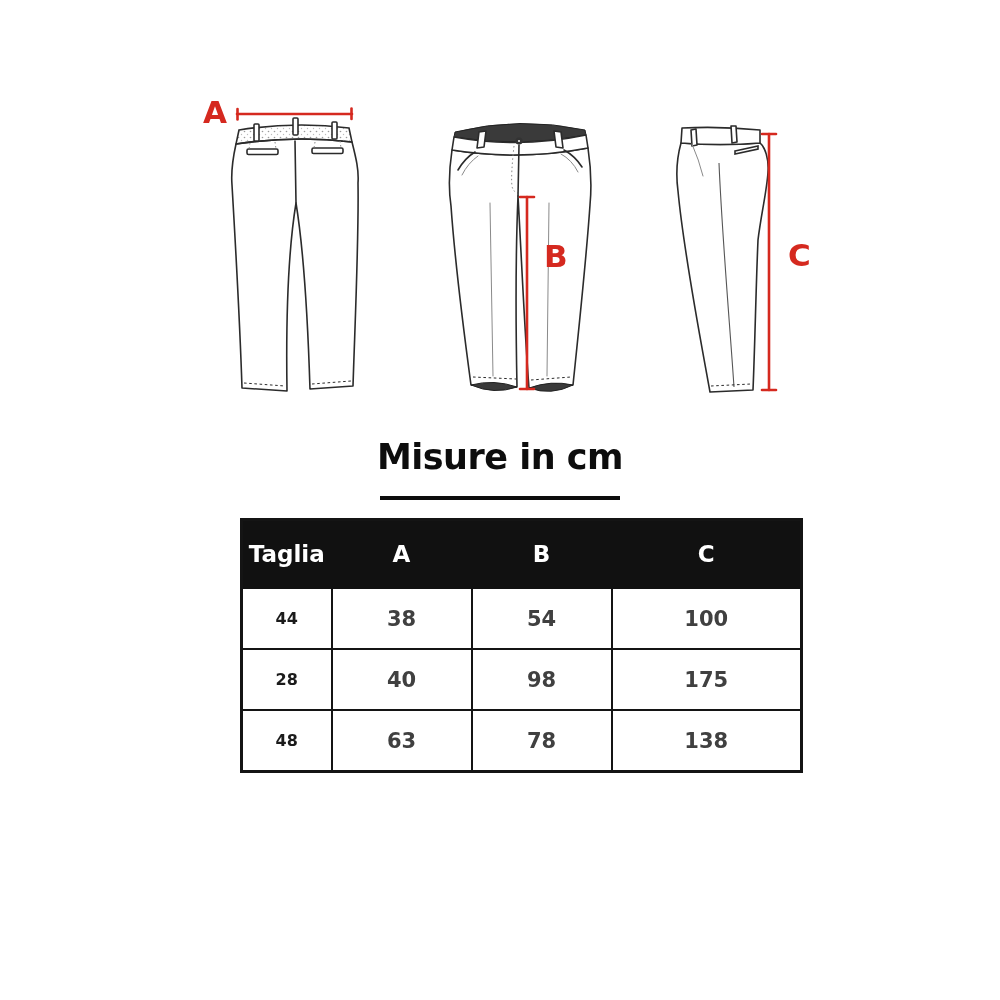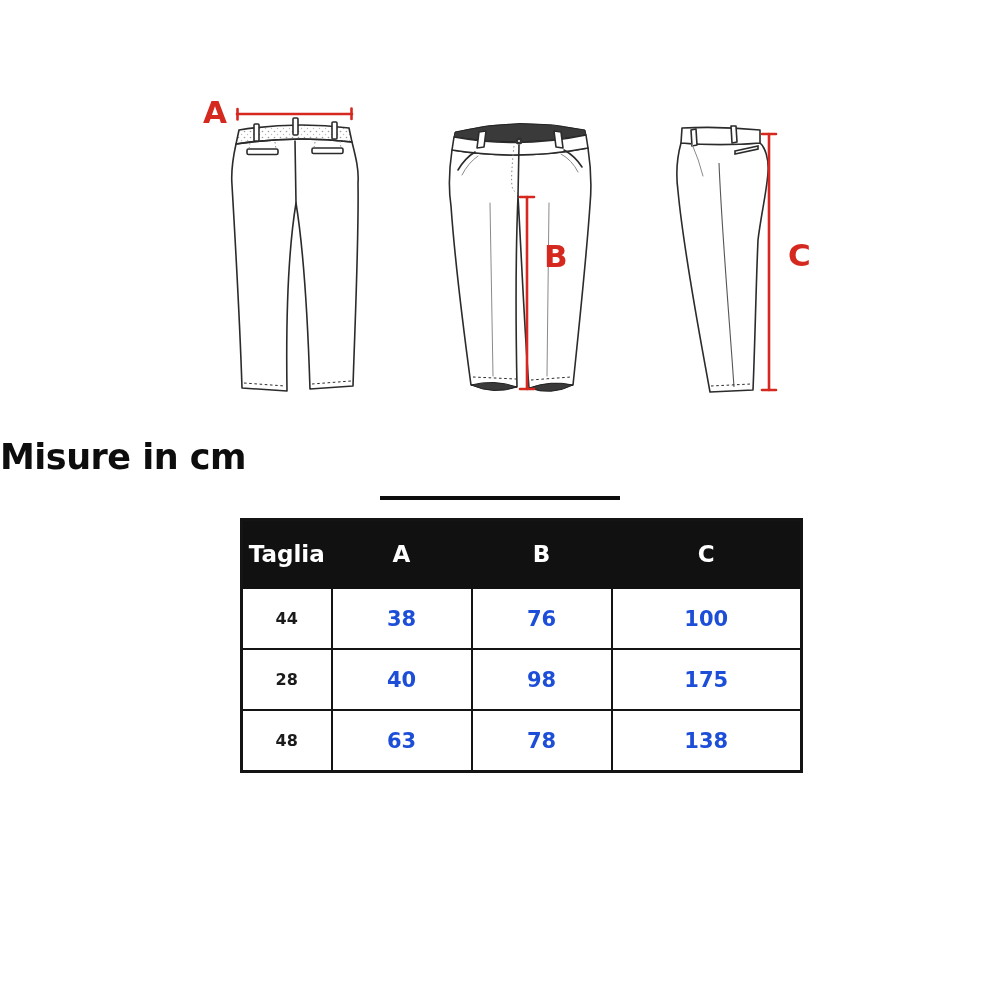--- a/index.html
+++ b/index.html
@@ -20,42 +20,42 @@
   svg .dotted{fill:none;stroke:#8a8a8a;stroke-width:1;stroke-dasharray:1.5 2.6;}
   svg .stitch{fill:none;stroke:var(--ink);stroke-width:1;stroke-dasharray:2.6 2.6;}
   svg .dark{fill:#3a3a3a;stroke:#222;stroke-width:1;}
   svg .crease{fill:none;stroke:#555;stroke-width:1.1;}
   svg .red{stroke:var(--accent);stroke-width:2.6;stroke-linecap:round;fill:none;}
   .measure-label{
     position:absolute;color:var(--accent);font-weight:bold;
     font-size:31px;line-height:1;letter-spacing:0;
   }
   .page-title{
-    position:absolute;top:437px;left:0;width:1000px;
+    position:absolute;top:437px;left:0;width:1000px;text-align:center;
     font-size:35px;font-weight:bold;color:#0d0d0d;letter-spacing:-0.5px;margin:0;
   }
   .title-underline{
     position:absolute;top:496px;left:380px;width:240px;height:4px;background:#0d0d0d;
   }
   table.size-table{
     position:absolute;top:518px;left:240px;width:560px;
     border-collapse:collapse;table-layout:fixed;
     border:3px solid #141414;
   }
   table.size-table col.c0{width:90px;}
   table.size-table col.c1{width:140px;}
   table.size-table col.c2{width:140px;}
   table.size-table col.c3{width:190px;}
   table.size-table th{
     background:var(--header-bg);color:var(--header-fg);
     height:64px;font-size:23px;font-weight:bold;text-align:center;
     border:2px solid var(--header-bg);
   }
   table.size-table td{
-    height:57px;font-size:21px;font-weight:bold;color:#1d4ed8;text-align:center;
+    height:57px;font-size:21px;font-weight:bold;color:#404040;text-align:center;
     border:2px solid #141414;background:#fff;
   }
   table.size-table td.taglia{font-size:16px;color:#1b1b1b;}
 </style>
 </head>
 <body>
 
 <div class="canvas">
 
   <svg style="left:225px;top:100px" width="140" height="300" viewBox="0 0 140 300">
@@ -198,21 +198,21 @@
         <th>Taglia</th>
         <th>A</th>
         <th>B</th>
         <th>C</th>
       </tr>
     </thead>
     <tbody>
       <tr>
         <td class="taglia">44</td>
         <td>38</td>
-        <td>76</td>
+        <td>54</td>
         <td>100</td>
       </tr>
       <tr>
         <td class="taglia">28</td>
         <td>40</td>
         <td>98</td>
         <td>175</td>
       </tr>
       <tr>
         <td class="taglia">48</td>

